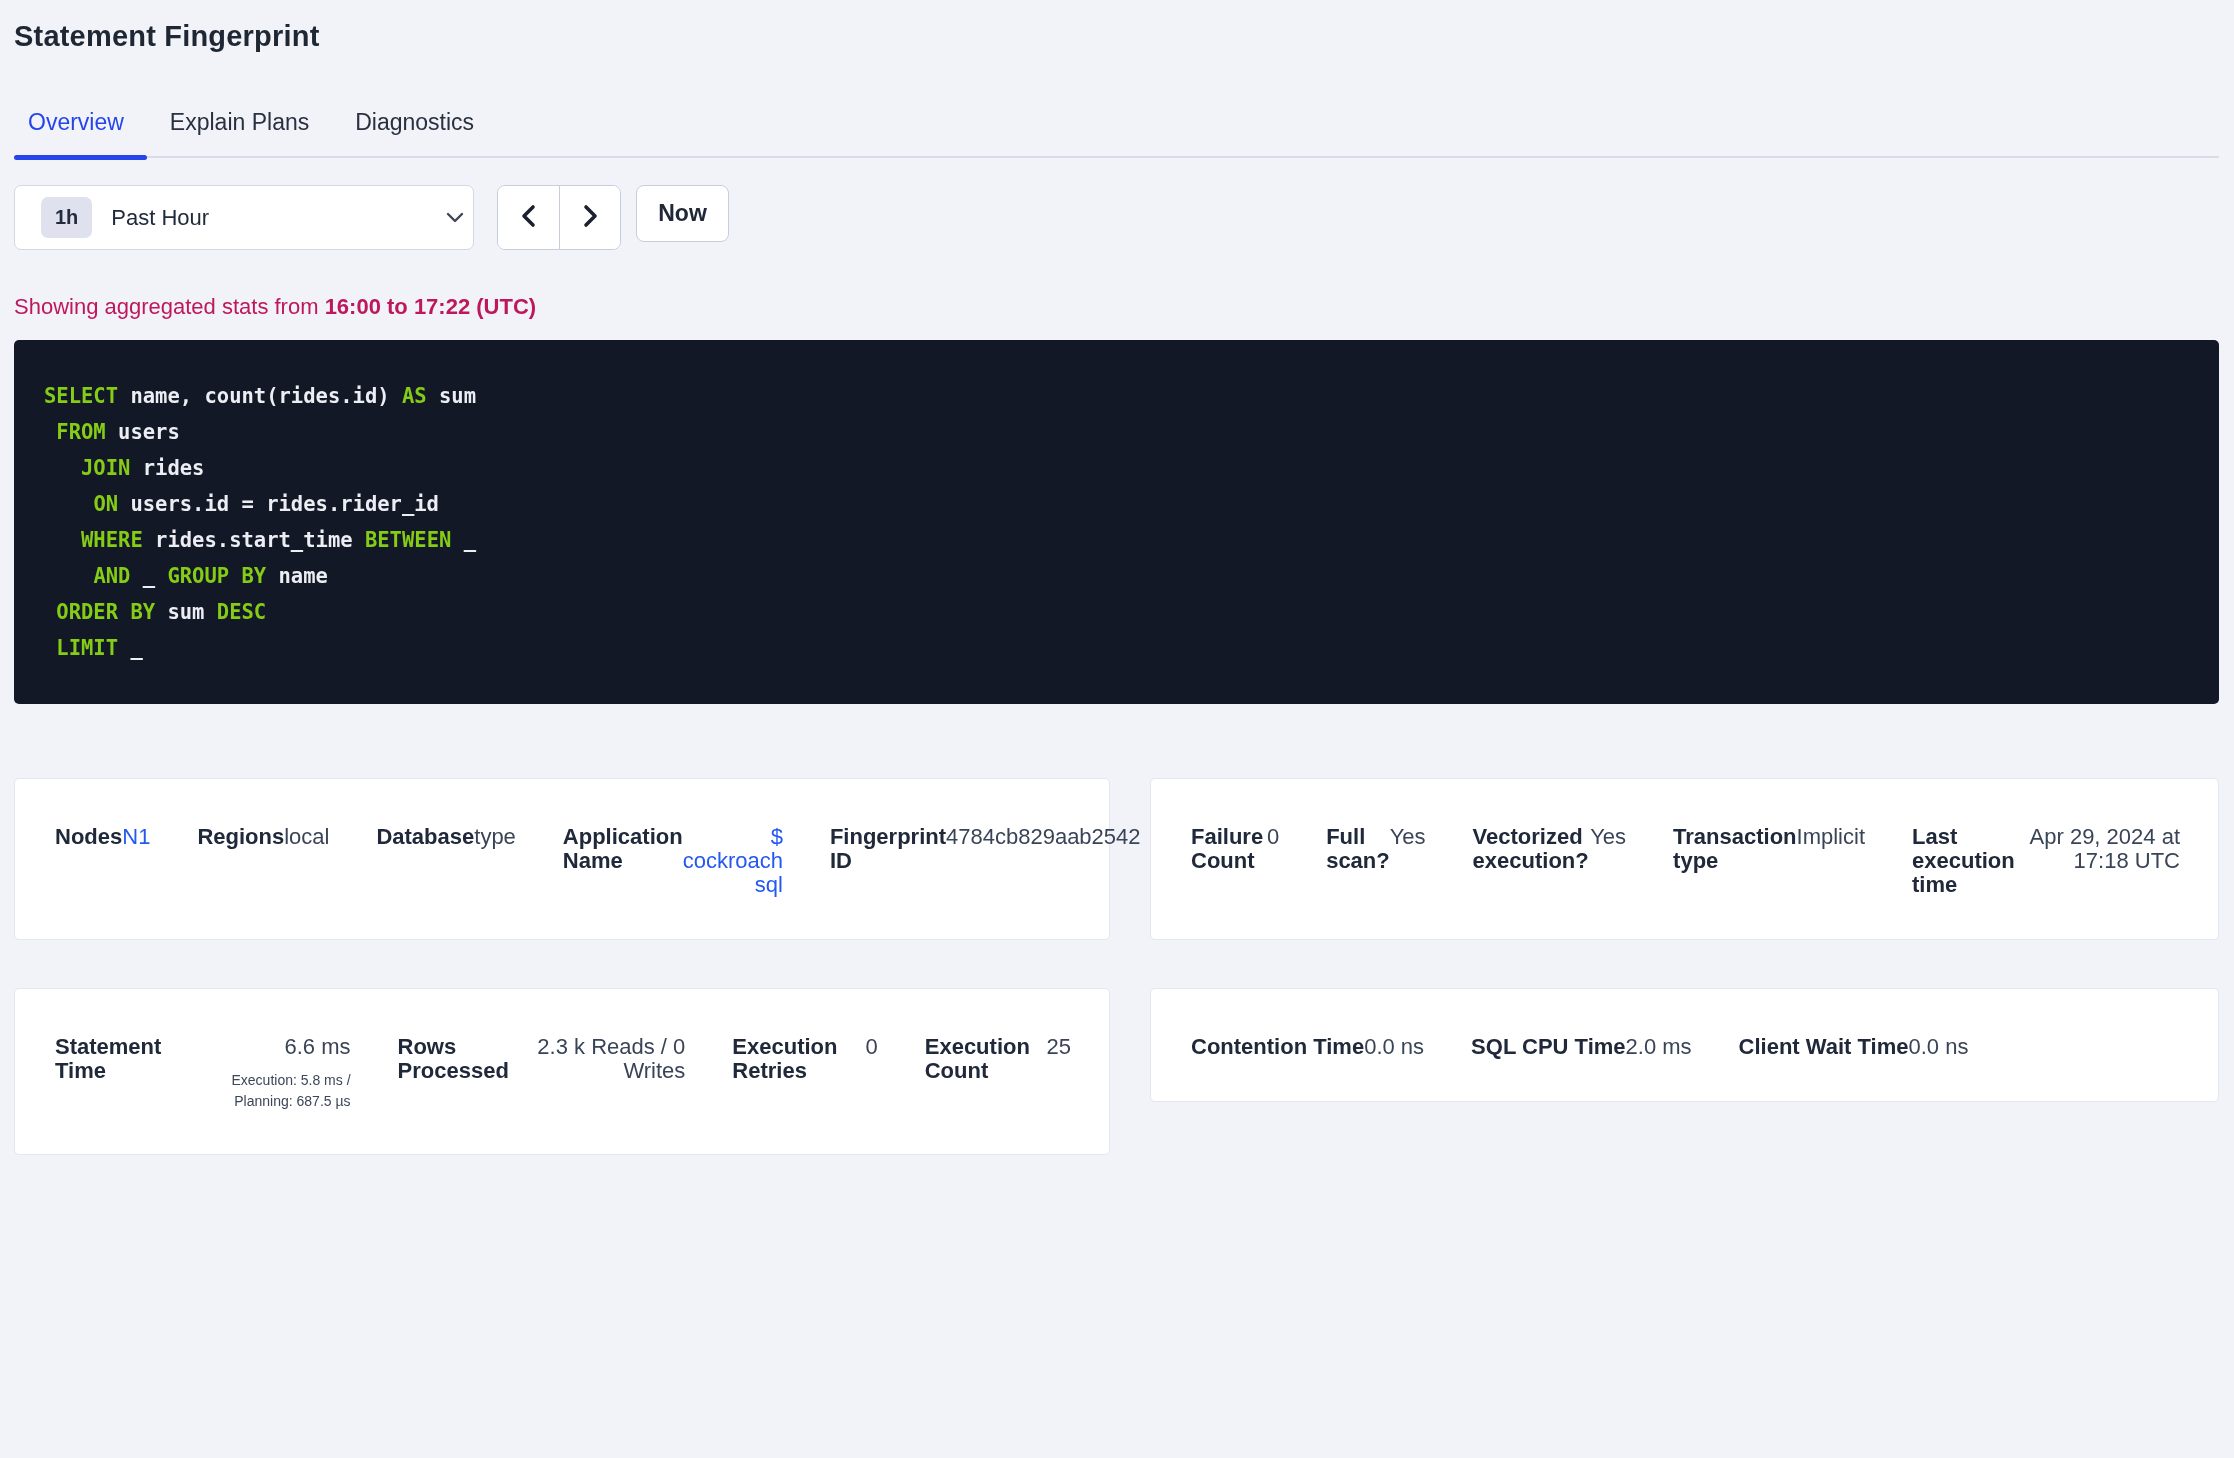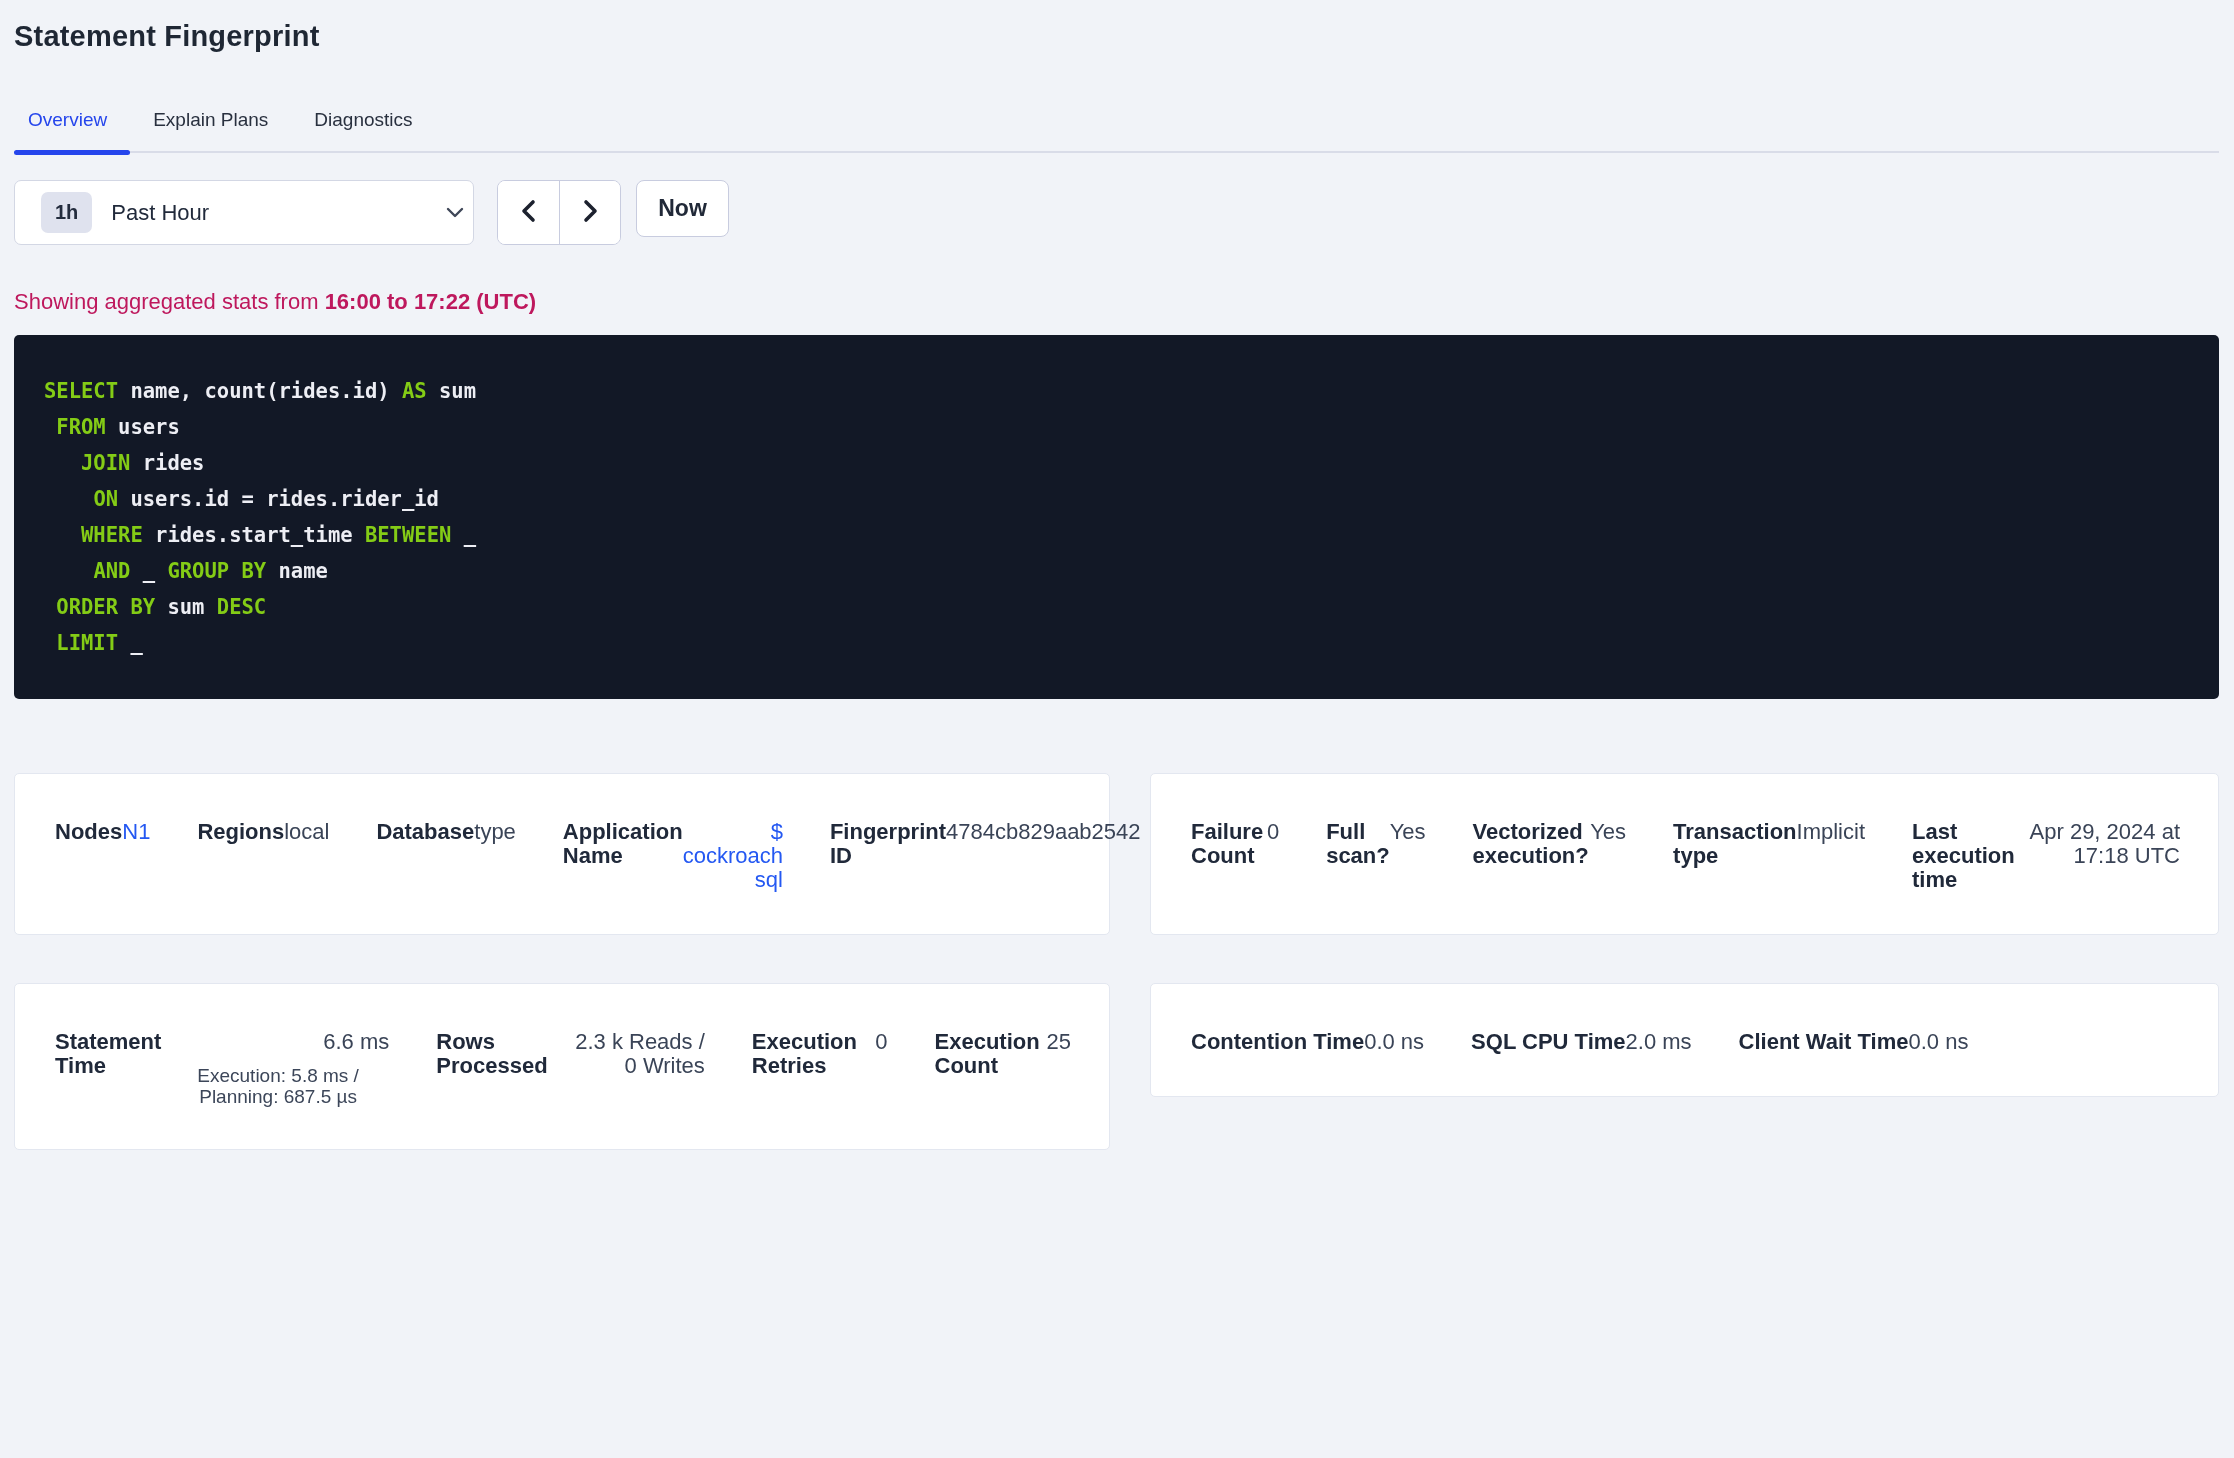--- a/index.html
+++ b/index.html
@@ -9,21 +9,21 @@
     font-family:"Liberation Sans", sans-serif;
     color:#202a3c;
   }
   .page { padding:20px 15px 0 14px; }
 
   .page-title { font-size:29px; font-weight:700; color:#1f2734; letter-spacing:0.2px; }
 
   
   .tabs { display:flex; margin-top:56px; border-bottom:2px solid #d9dce8; }
   .tab {
-    font-size:19px; color:#29303f; padding:0 23px 20px 23px;
+    font-size:23px; color:#29303f; padding:0 23px 20px 23px;
     position:relative; cursor:pointer; white-space:nowrap;text-align:right;
   }
   .tab:first-child { padding-left:14px; }
   .tab.active { color:#2545ec; }
   .tab.active::after {
     content:""; position:absolute; left:0; right:0; bottom:-3.5px;
     height:5px; background:#2545ec; border-radius:3px;
   }
 
   
@@ -82,21 +82,21 @@
   .card {
     background:#fff; border:1px solid #e3e7f0; border-radius:5px;
     padding:46px 38px 42px 40px;
   }
   .stat-rows { display:flex; flex-direction:row; gap:47px; }
   .stat-row { display:flex; justify-content:space-between; align-items:flex-start; }
   .stat-label { font-size:22px; font-weight:600; color:#20293a; line-height:24px; }
   .stat-value { font-size:22px; font-weight:400; color:#3a4457; line-height:24px; text-align:right; }
   .stat-value.link { color:#2458f2; cursor:pointer; }
   .stat-value-wrap { text-align:right; }
-  .stat-sub { font-size:19px; color:#3c4659; margin-top:11px; line-height:21px;text-align:center; }
+  .stat-sub { font-size:14px; color:#3c4659; margin-top:11px; line-height:21px; }
 </style>
 </head>
 <body>
 
 <div class="page">
 
   <div class="page-title">Statement Fingerprint</div>
 
   <div class="tabs">
     <div class="tab active">Overview</div>

